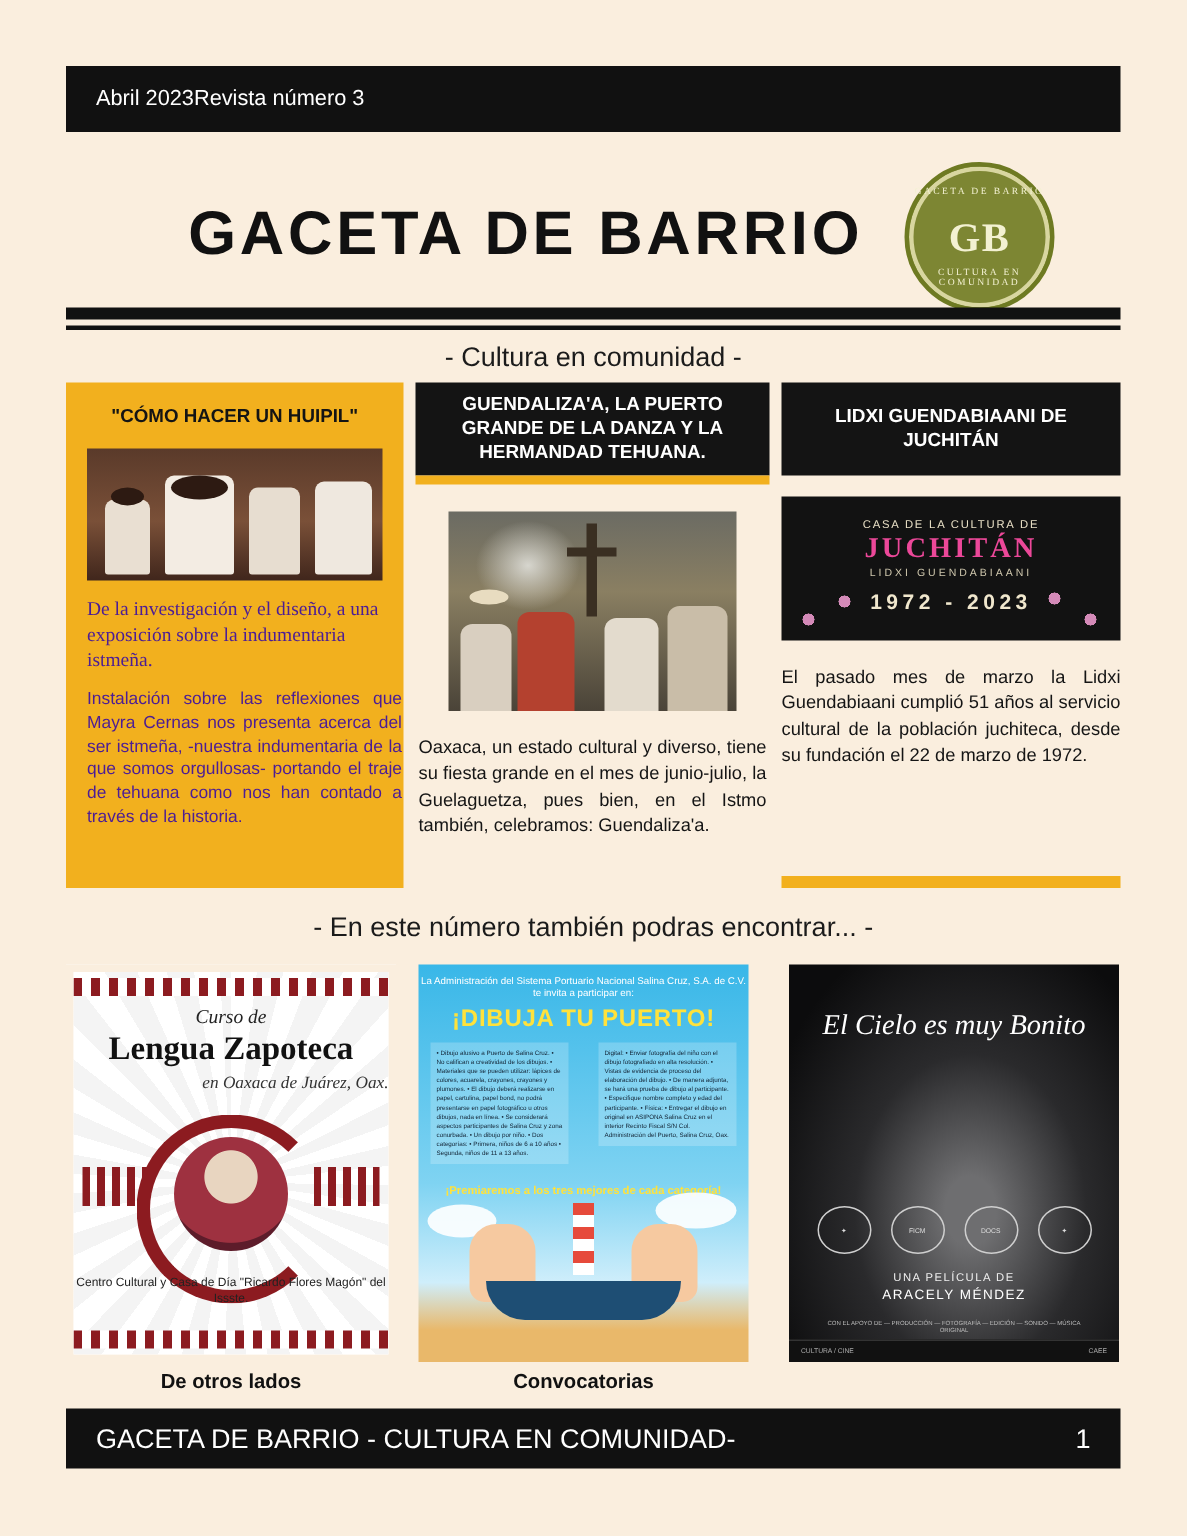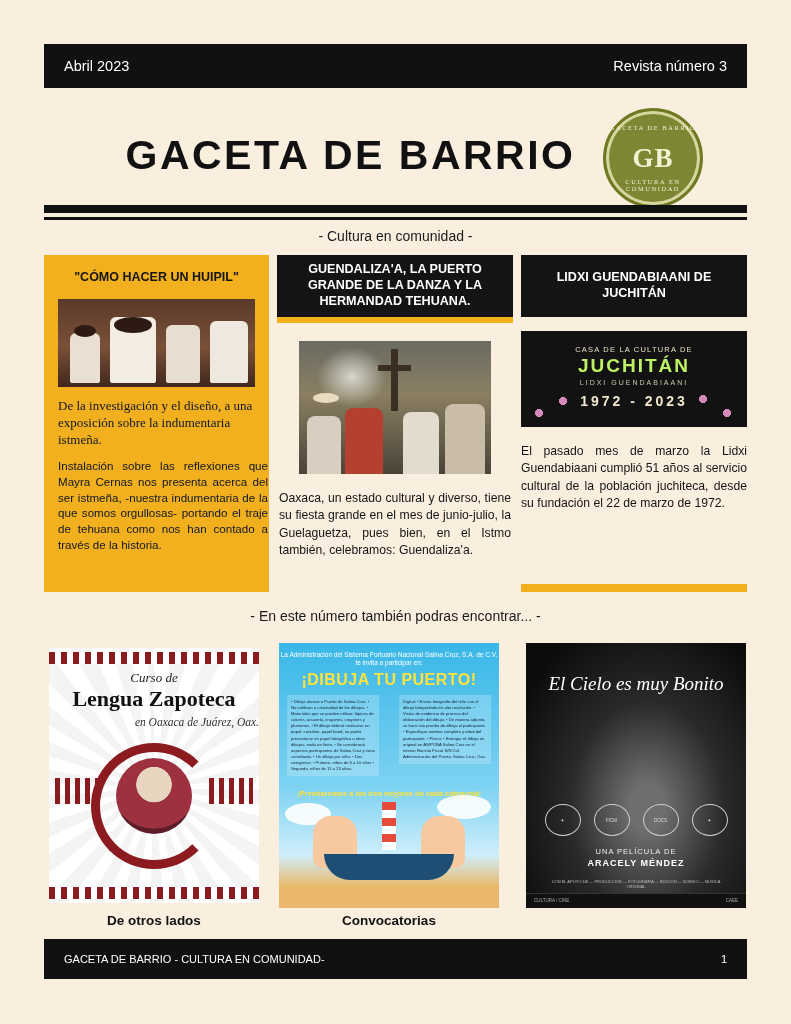--- a/index.html
+++ b/index.html
@@ -27,21 +27,21 @@
   .topbar {
     position: absolute;
     left: 44px;
     top: 44px;
     width: 703px;
     height: 44px;
     background: #111111;
     color: #ffffff;
     display: flex;
     align-items: center;
-    justify-content: space-between;
+    justify-content: flex-start;
     padding: 0 20px;
     box-sizing: border-box;
     font-size: 14.5px;
   }
 
   
   .masthead {
     position: absolute;
     left: 44px;
     top: 110px;
@@ -107,21 +107,21 @@
     width: 703px;
     height: 3px;
     background: #111;
   }
 
   .section-title {
     position: absolute;
     left: 44px;
     width: 703px;
     text-align: center;
-    font-size: 14px;
+    font-size: 18px;
     font-family: "Liberation Sans", sans-serif;
     color: #1b1b1b;
   }
   #sec1 { top: 228px; }
   #sec2 { top: 608px; }
 
   
   .cols {
     position: absolute;
     left: 44px;
@@ -164,21 +164,21 @@
   .col1 .photo .f2 { left: 52px; width: 46px; height: 66px; background:#f3ecE3;}
   .col1 .photo .f3 { left: 108px; width: 34px; height: 58px; background:#e7ddd0;}
   .col1 .photo .f4 { left: 152px; width: 38px; height: 62px; background:#efe8df;}
   .col1 .photo .dark { position:absolute; background:#2d1a12; }
   .col1 .photo .d1 { left:56px; top:18px; width:38px; height:16px; border-radius:50%;}
   .col1 .photo .d2 { left:16px; top:26px; width:22px; height:12px; border-radius:50%;}
   .col1 .body {
     padding: 10px 1px 0 14px;
     font-size: 12.4px;
     line-height: 1.32;
-    color: #0f172a;
+    color: #4c1d95;
     font-family: "Liberation Serif", serif;
   }
   .col1 .body p.lead { margin: 0 0 10px 0; font-size: 13px; }
   .col1 .body p.just {
     margin: 0;
     text-align: justify;
     font-family: "Liberation Sans", sans-serif;
     font-size: 11.6px;
     line-height: 1.35;
   }
@@ -248,21 +248,21 @@
     overflow: hidden;
     color: #f4e6c8;
     padding-left: 11px;
   }
   .col3 .photo .l1 {
     position:absolute; top:14px; left:0; width:100%; text-align:center;
     font-size:7.5px; letter-spacing:1.2px; color:#e9e0c6;
   }
   .col3 .photo .l2 {
     position:absolute; top:24px; left:0; width:100%; text-align:center;
-    font-size:19px; font-weight:700; letter-spacing:2px; color:#bef264;
+    font-size:19px; font-weight:700; letter-spacing:2px; color:#ec4899;font-family:Liberation Serif, serif;
   }
   .col3 .photo .l3 {
     position:absolute; top:48px; left:0; width:100%; text-align:center;
     font-size:7px; letter-spacing:2px; color:#cfc7ad;
   }
   .col3 .photo .l4 {
     position:absolute; top:62px; left:0; width:100%; text-align:center;
     font-size:14px; font-weight:700; letter-spacing:3px; color:#f0e7cd;
   }
   .col3 .photo .flower {
@@ -366,42 +366,42 @@
     overflow: hidden;
     color: #fff;
   }
   .poster3 .title {
     position:absolute; top:30px; width:100%; text-align:center;
     font-family:"Liberation Serif", serif; font-style:italic; font-size:19px; line-height:1.15; color:#fff;
   }
   .poster3 .laurels { position:absolute; bottom:72px; width:100%; display:flex; justify-content:space-around; padding:0 12px; box-sizing:border-box;}
   .poster3 .laurel { width:34px; height:30px; border:1px solid #cfcfcf; border-radius:50%; font-size:4.5px; display:flex; align-items:center; justify-content:center; color:#ddd; text-align:center;}
   .poster3 .sub { position:absolute; bottom:52px; width:100%; text-align:center; font-size:7.5px; letter-spacing:1px; color:#efefef;}
-  .poster3 .dir { position:absolute; bottom:40px; width:100%; text-align:center; font-size:9px; letter-spacing:1px; color:#fff;font-weight:bold;}
+  .poster3 .dir { position:absolute; bottom:40px; width:100%; text-align:center; font-size:9px; letter-spacing:1px; color:#fff;}
   .poster3 .credits { position:absolute; bottom:18px; width:100%; text-align:center; font-size:4px; line-height:1.4; color:#bdbdbd; padding:0 18px; box-sizing:border-box;}
   .poster3 .strip { position:absolute; bottom:0; left:0; width:100%; height:14px; background:#111; border-top:1px solid #333;}
   .poster3 .strip span { font-size:4.5px; color:#aaa; position:absolute; top:4px;}
   .poster3 .strip .s1 { left:8px;}
   .poster3 .strip .s2 { right:8px;}
 
   
   .footer {
     position: absolute;
     left: 44px;
     top: 939px;
     width: 703px;
     height: 40px;
     background: #111;
     color: #fff;
     display: flex;
     align-items: center;
     justify-content: space-between;
     padding: 0 20px;
     box-sizing: border-box;
-    font-size: 11px;
+    font-size: 18px;
     text-align: center;
   }
 </style>
 </head>
 <body>
 
 <div class="page">
 
   <div class="topbar">
     <span>Abril 2023</span>
@@ -481,20 +481,21 @@
         <div class="ray"></div>
         <div class="greca top"></div>
         <div class="greca bottom"></div>
         <div class="t1">Curso de</div>
         <div class="t2">Lengua Zapoteca</div>
         <div class="t3">en Oaxaca de Juárez, Oax.</div>
         <div class="side-greca sg-l"></div>
         <div class="side-greca sg-r"></div>
         <div class="glyph"></div>
         <div class="photo-circle"></div>
+        <div class="t4">Centro Cultural y Casa de Día "Ricardo Flores Magón" del Issste.</div>
       </div>
       <div class="caption">De otros lados</div>
     </div>
 
     <div class="card" id="card2">
       <div class="frame poster2">
         <div class="hdr1">La Administración del Sistema Portuario Nacional Salina Cruz, S.A. de C.V. te invita a participar en:</div>
         <div class="hdr2">¡DIBUJA TU PUERTO!</div>
         <div class="bloc bl-l">• Dibujo alusivo a Puerto de Salina Cruz. • No califican a creatividad de los dibujos. • Materiales que se pueden utilizar: lápices de colores, acuarela, crayones, crayones y plumones. • El dibujo deberá realizarse en papel, cartulina, papel bond, no podrá presentarse en papel fotográfico u otros dibujos, nada en línea. • Se considerará aspectos participantes de Salina Cruz y zona conurbada. • Un dibujo por niño. • Dos categorías: • Primera, niños de 6 a 10 años • Segunda, niños de 11 a 13 años.</div>
         <div class="bloc bl-r">Digital: • Enviar fotografía del niño con el dibujo fotografiado en alta resolución. • Vistas de evidencia de proceso del elaboración del dibujo. • De manera adjunta, se hará una prueba de dibujo al participante. • Especifique nombre completo y edad del participante. • Física: • Entregar el dibujo en original en ASIPONA Salina Cruz en el interior Recinto Fiscal S/N Col. Administración del Puerto, Salina Cruz, Oax. </div>

